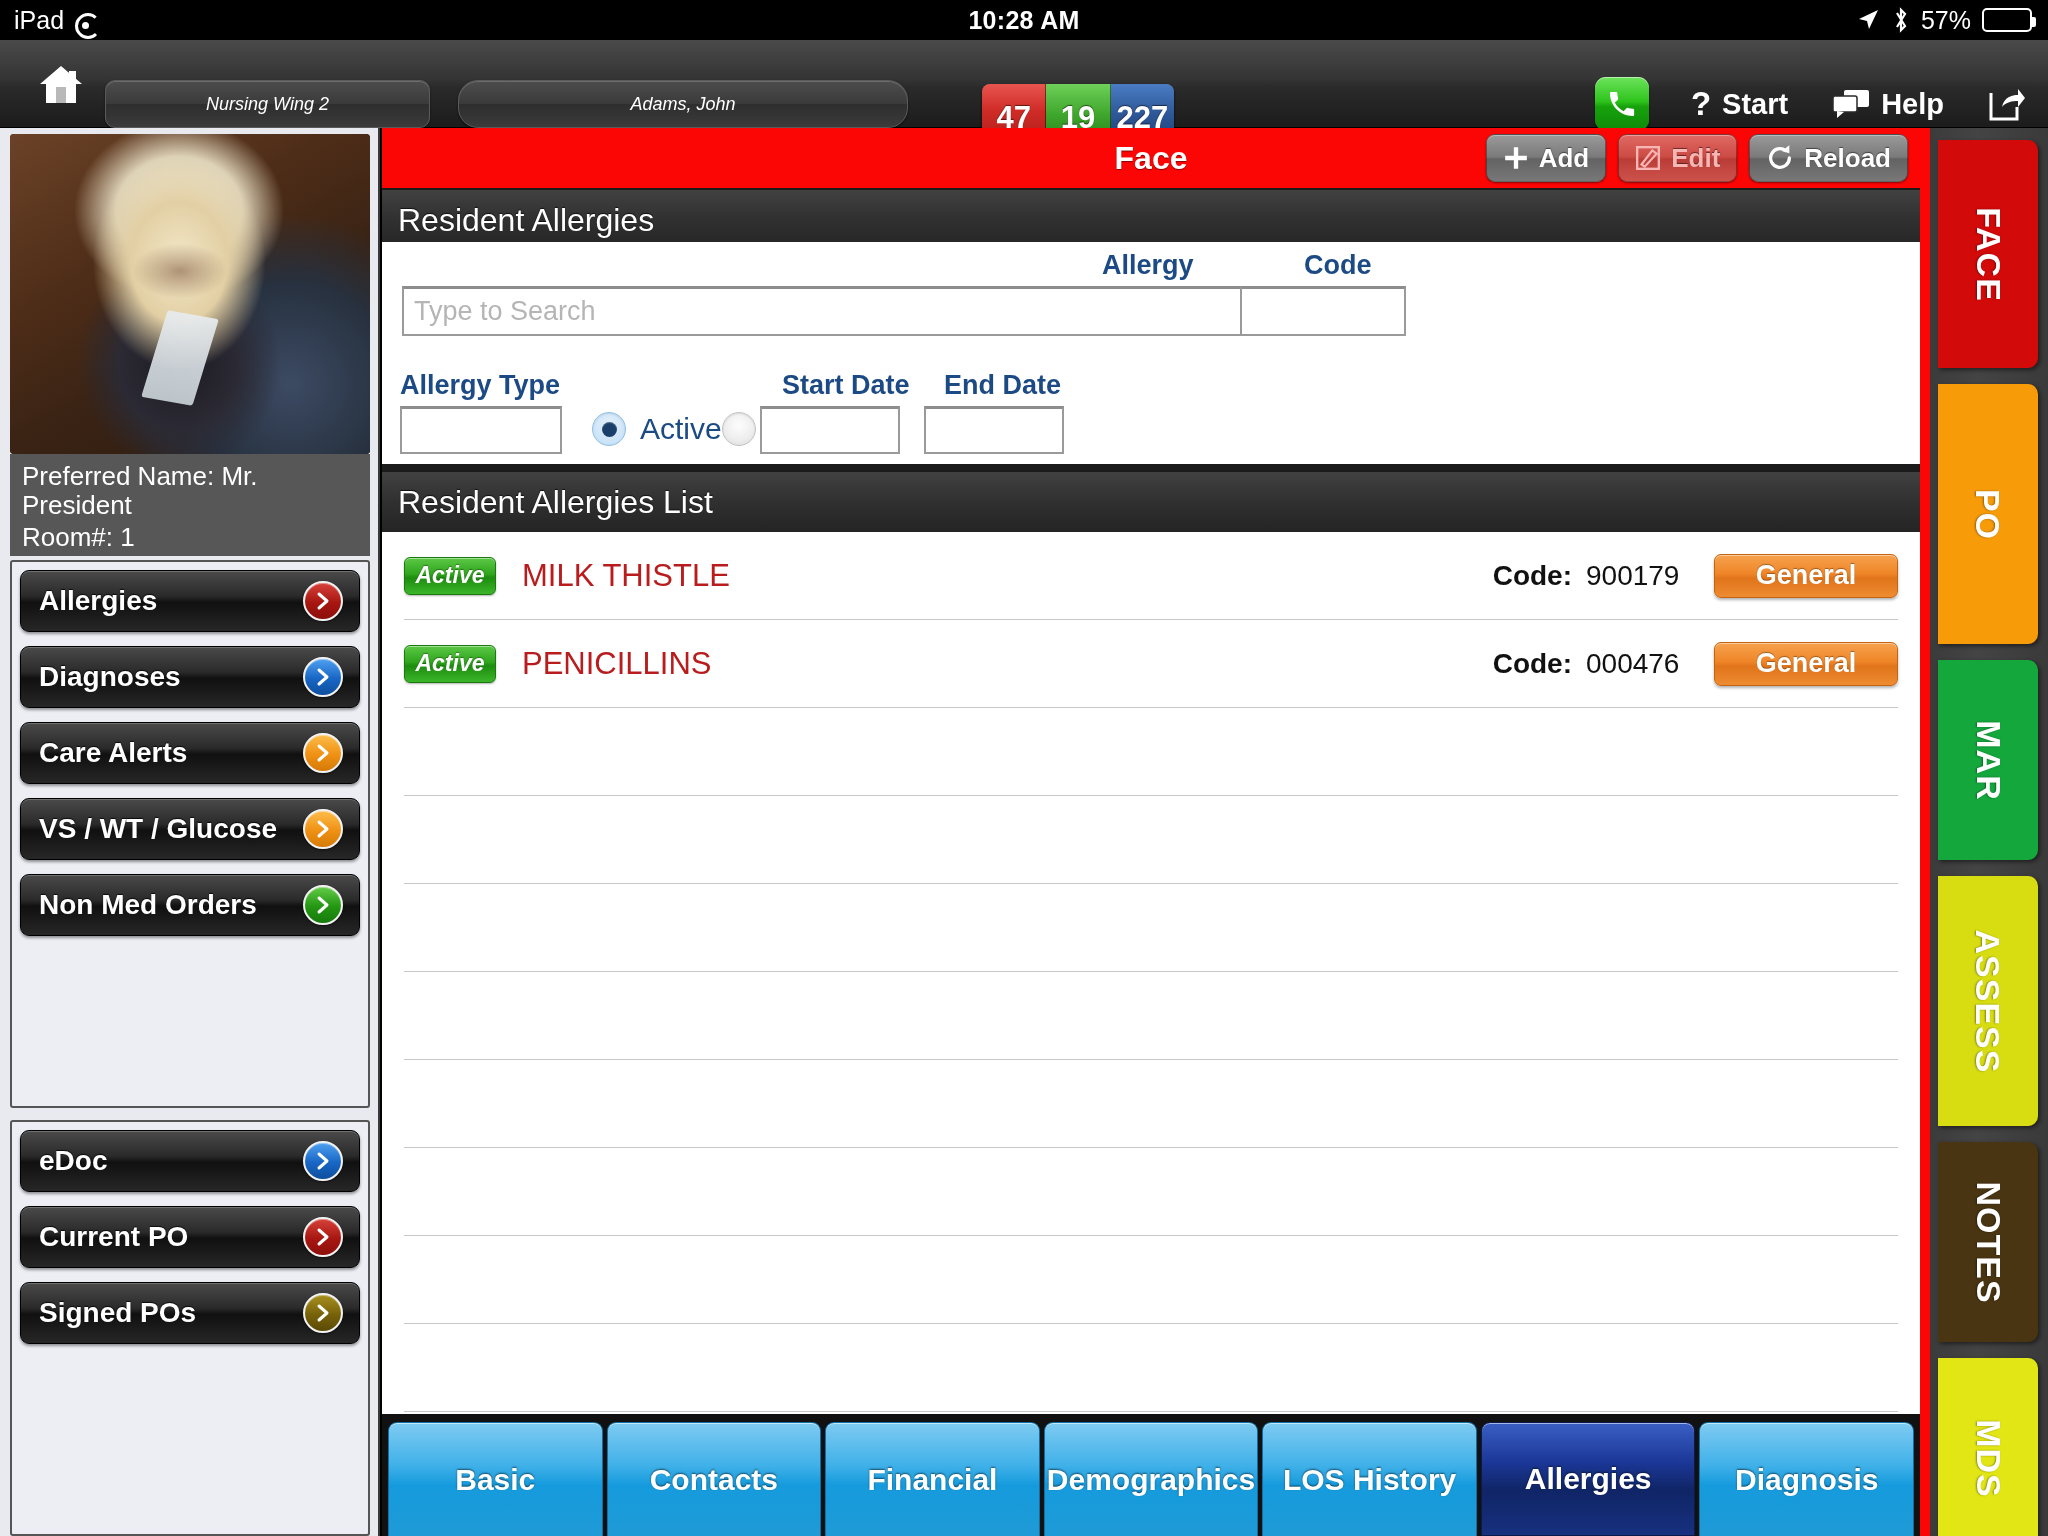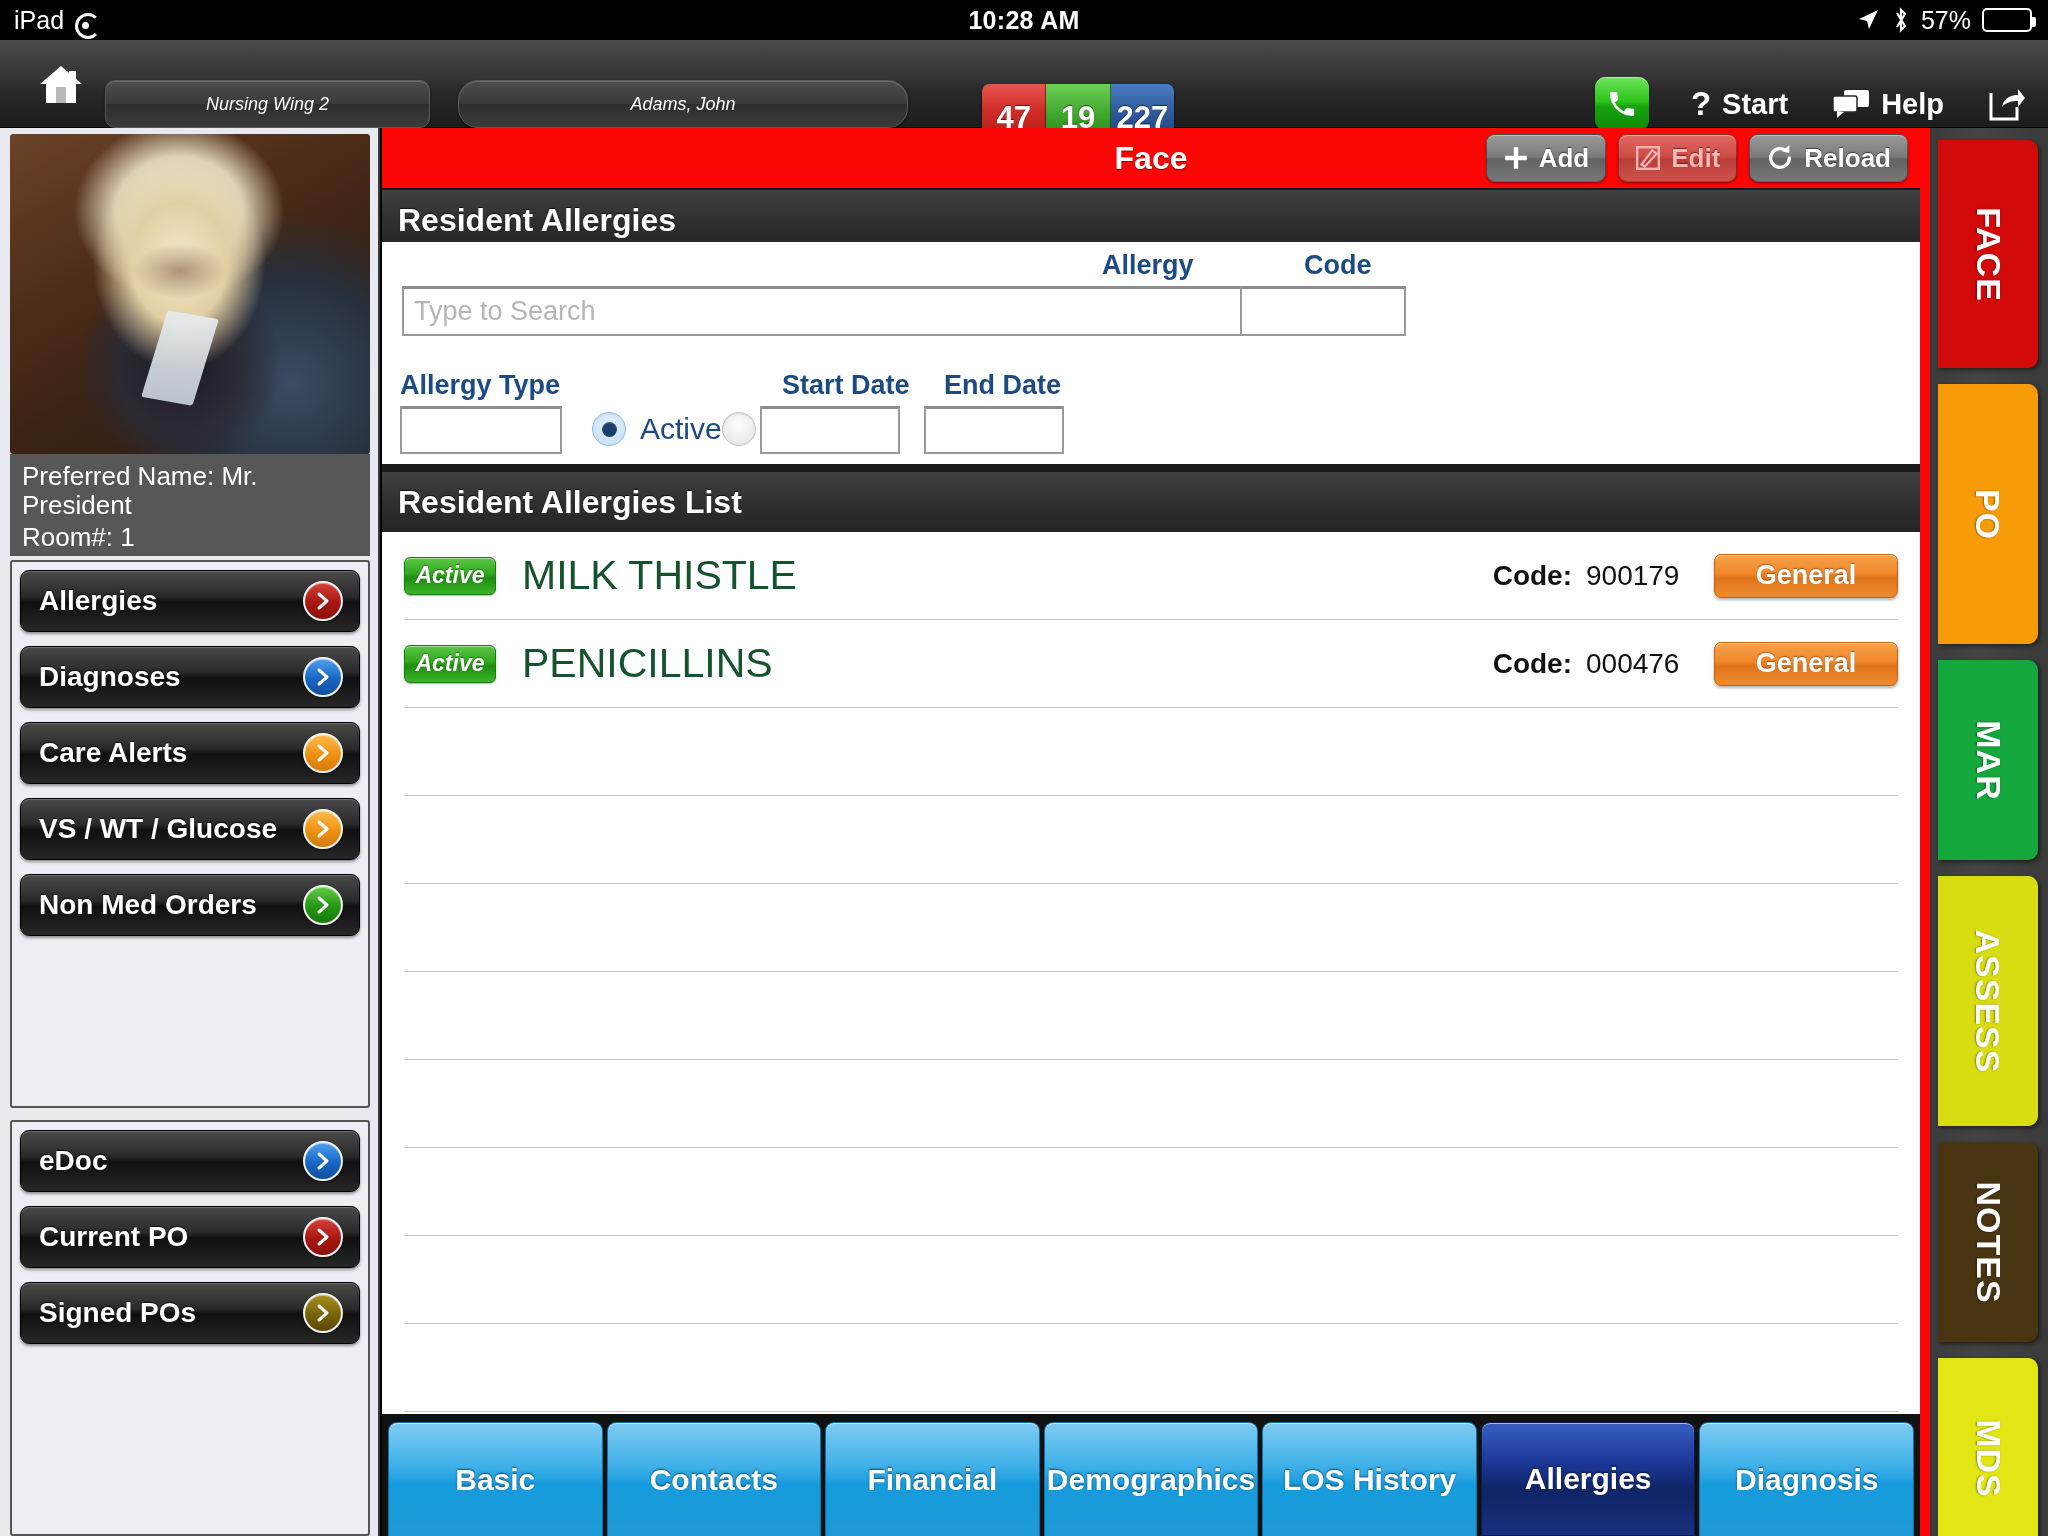--- a/index.html
+++ b/index.html
@@ -174,21 +174,21 @@
   }
   .hdr-btn.disabled{
     background:linear-gradient(180deg,#e06a64 0%,#cc4a44 48%,#bb3c36 52%,#cd524c 100%);
     color:#f7b6b3;
   }
   .section-bar{
     position:absolute; left:0; width:1538px; height:60px;
     background:linear-gradient(180deg,#414141 0%,#303030 50%,#242424 100%);
     display:flex; align-items:center;
   }
-  .section-bar span{ color:#fff; font-size:32px; font-weight:bold; padding-left:16px;
+  .section-bar span{ color:#fff; font-size:32px; font-weight:normal; padding-left:16px;
                      text-shadow:0 -1px 1px rgba(0,0,0,.7);}
   #bar-allergies{ top:62px; }
   #bar-list{ top:344px; }
 
   .form-panel{
     position:absolute; left:0; top:114px; width:1538px; height:222px;
     background:#fff;
   }
   .fld-label{ position:absolute; color:#1c4a85; font-size:27px; font-weight:bold; }
   .fld-input{
@@ -226,21 +226,21 @@
   .badge-active{
     width:92px; height:38px; border-radius:6px;
     background:linear-gradient(180deg,#5cc846 0%,#2fa51c 45%,#1d8d0f 55%,#3cb52a 100%);
     border:1px solid #1b7a0d;
     box-shadow:inset 0 1px 0 rgba(255,255,255,.45), 0 1px 2px rgba(0,0,0,.3);
     color:#fff; font-size:23px; font-style:italic; font-weight:bold;
     display:flex; align-items:center; justify-content:center;
     text-shadow:0 -1px 1px rgba(0,0,0,.35);
     flex:0 0 auto;
   }
-  .allergy-name{ margin-left:26px; font-size:41px; color:#14532d; flex:1 1 auto; }
+  .allergy-name{ margin-left:26px; font-size:31px; color:#b91c1c; flex:1 1 auto; }
   .code-lbl{ font-size:28px; font-weight:bold; color:#111; margin-right:14px; }
   .code-val{ font-size:28px; color:#111; margin-right:16px; min-width:112px; }
   .btn-general{
     width:184px; height:44px; border-radius:7px;
     background:linear-gradient(180deg,#f6a24e 0%,#ef8527 45%,#e0741a 55%,#ee8b30 100%);
     border:1px solid #c4640f;
     box-shadow:inset 0 1px 0 rgba(255,255,255,.45), 0 2px 3px rgba(0,0,0,.3);
     color:#fff; font-size:27px; font-weight:bold;
     display:flex; align-items:center; justify-content:center;
     text-shadow:0 -1px 1px rgba(0,0,0,.35); flex:0 0 auto; cursor:pointer;

